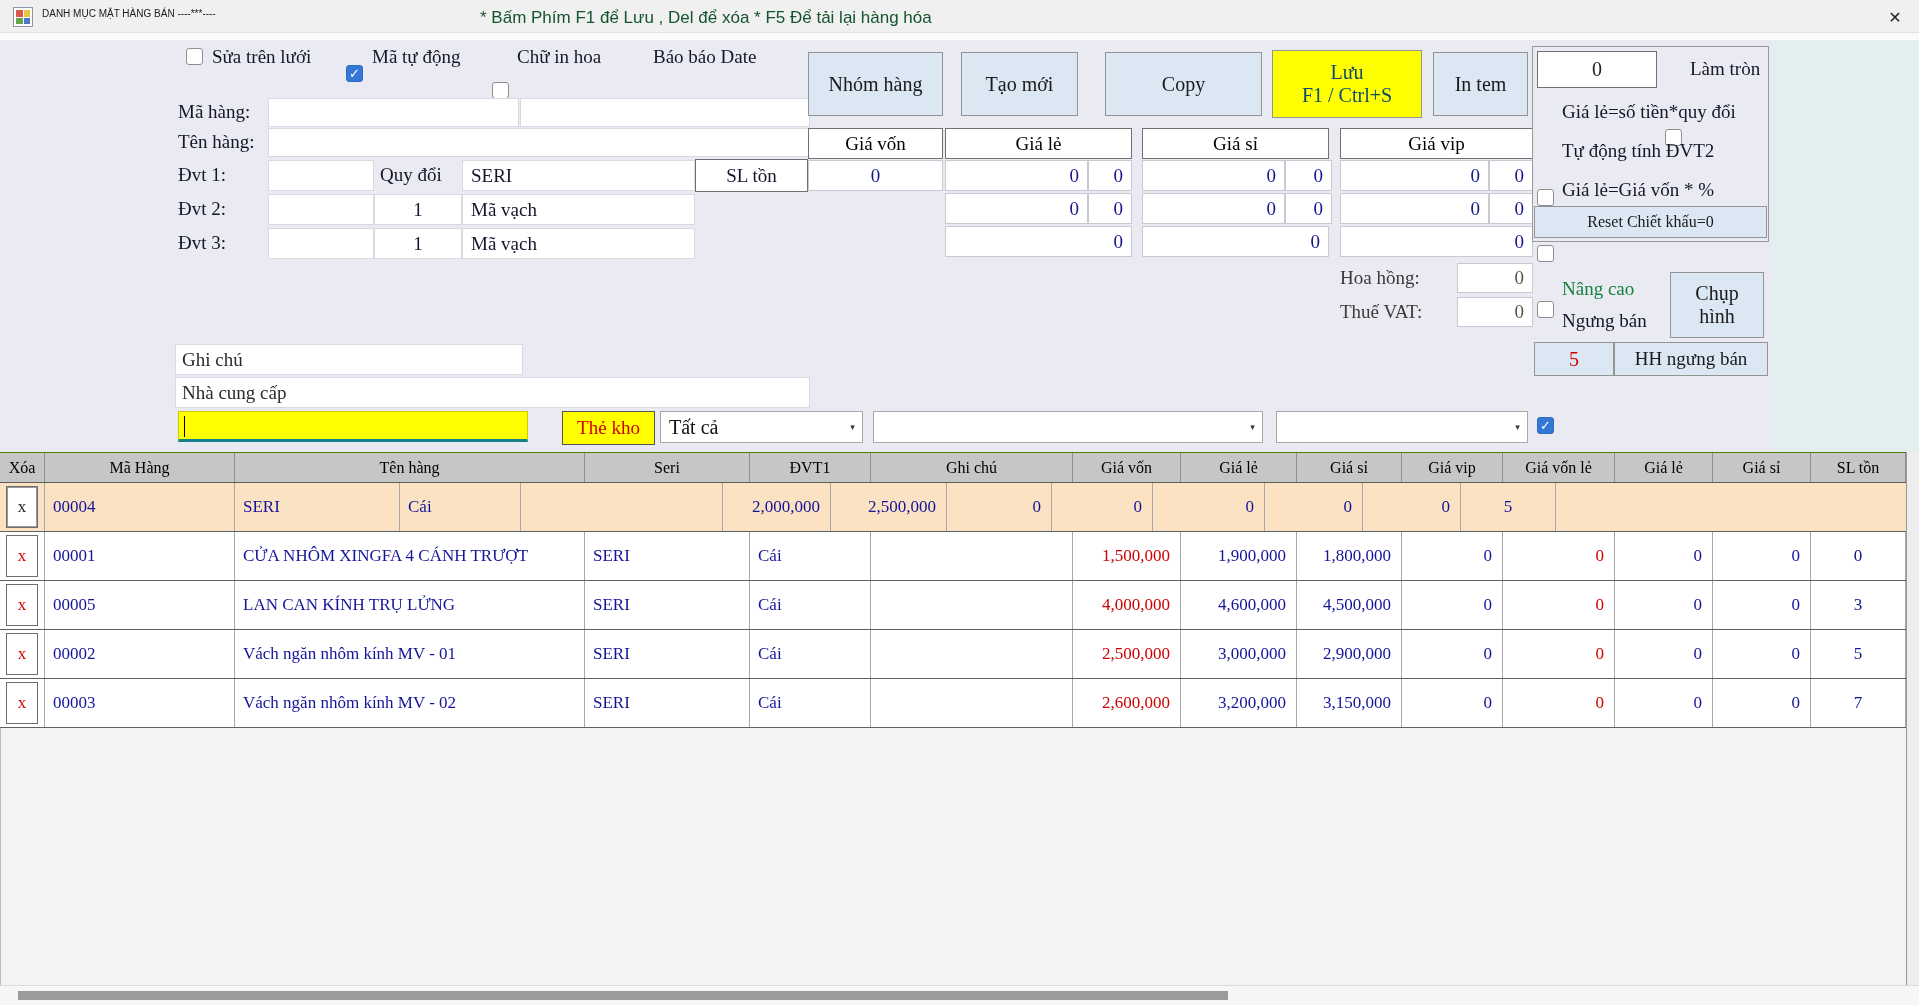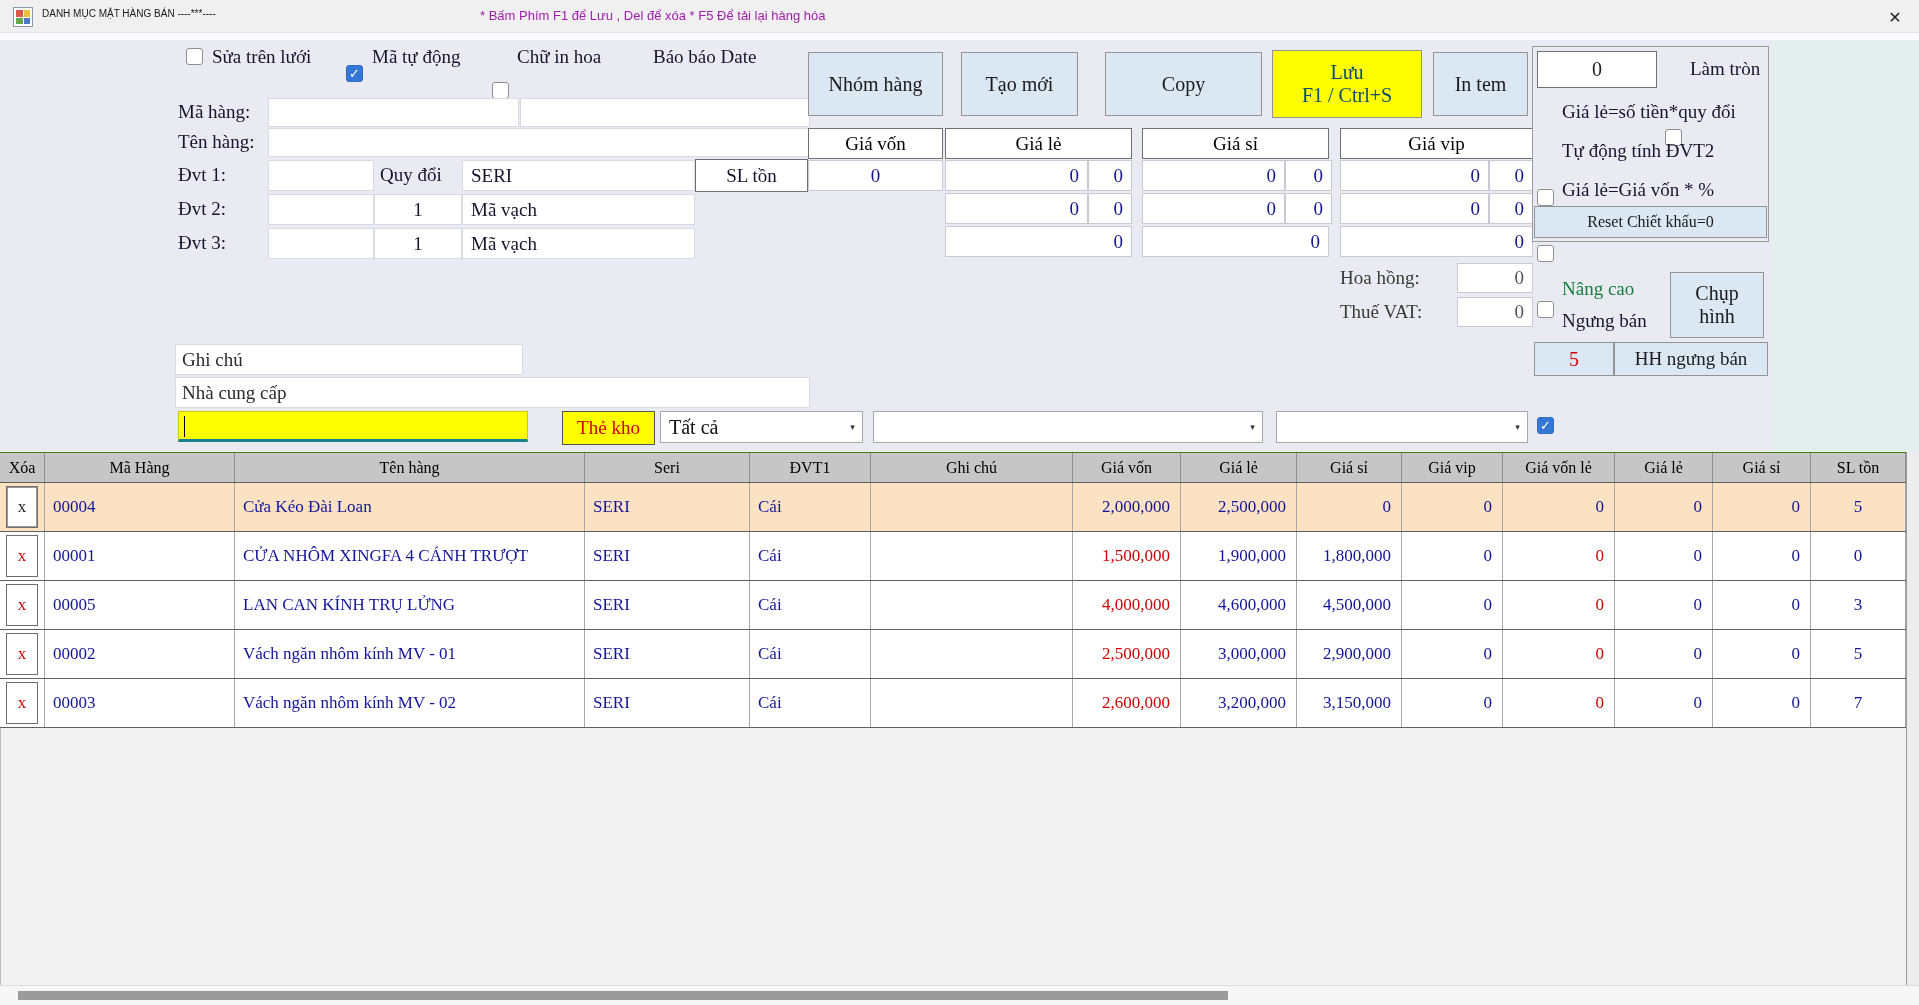--- a/index.html
+++ b/index.html
@@ -49,21 +49,21 @@
 <div class="win">
 
   <div class="abs sans" style="left:0;top:0;width:1919px;height:33px;background:#f0f0f0;border-bottom:1px solid #e2e2e2">
     <div class="abs" style="left:13px;top:7px;width:20px;height:20px;border:1px solid #8a97ad;background:#fff">
       <div class="abs" style="left:2px;top:2px;width:7px;height:7px;background:#d8564a"></div>
       <div class="abs" style="left:10px;top:2px;width:6px;height:7px;background:#e8c33c"></div>
       <div class="abs" style="left:2px;top:10px;width:7px;height:6px;background:#67a44e"></div>
       <div class="abs" style="left:10px;top:10px;width:6px;height:6px;background:#4e78c4"></div>
     </div>
     <div class="abs" style="left:42px;top:8px;font-size:10px;color:#1a1a1a;white-space:nowrap">DANH MỤC MẶT HÀNG BÁN ----***----</div>
-    <div class="abs" style="left:480px;top:8px;font-size:13px;color:#a21caf;white-space:nowrap">* Bấm Phím  F1 để Lưu ,  Del để xóa *   F5 Để tải lại hàng hóa</div>
+    <div class="abs" style="left:480px;top:8px;font-size:17px;color:#14532d;white-space:nowrap">* Bấm Phím  F1 để Lưu ,  Del để xóa *   F5 Để tải lại hàng hóa</div>
     <div class="abs" style="left:1880px;top:5px;width:30px;height:24px;display:flex;align-items:center;justify-content:center;font-size:16px;color:#222">✕</div>
   </div>
   <div class="abs" style="left:0;top:33px;width:1919px;height:7px;background:#fbfbfd"></div>
 
   <div class="abs" style="left:1772px;top:40px;width:147px;height:412px;background:#e2efee"></div>
 
   <div class="abs cbx" style="left:186px;top:48px"></div>
   <div class="abs lbl" style="left:212px;top:46px">Sửa trên lưới</div>
   <div class="abs cbx on" style="left:346px;top:48px"></div>
   <div class="abs lbl" style="left:372px;top:46px">Mã tự động</div>
@@ -192,21 +192,20 @@
     <div class="th c13">SL tồn</div>
   </div>
 
   <div class="abs trow sel" style="left:0;top:483px;width:1906px;height:49px">
     <div class="td c0">
         <div class="xwrap">
           <div class="xbtn">x</div>
         </div>
       </div>
     <div class="td c1 left">00004</div>
-    <div class="td c2 left">Cửa Kéo Đài Loan</div>
     <div class="td c3 left">SERI</div>
     <div class="td c4 left">Cái</div>
     <div class="td c5 left"></div>
     <div class="td c6 right">2,000,000</div>
     <div class="td c7 right">2,500,000</div>
     <div class="td c8 right">0</div>
     <div class="td c9 right">0</div>
     <div class="td c10 right">0</div>
     <div class="td c11 right">0</div>
     <div class="td c12 right">0</div>

